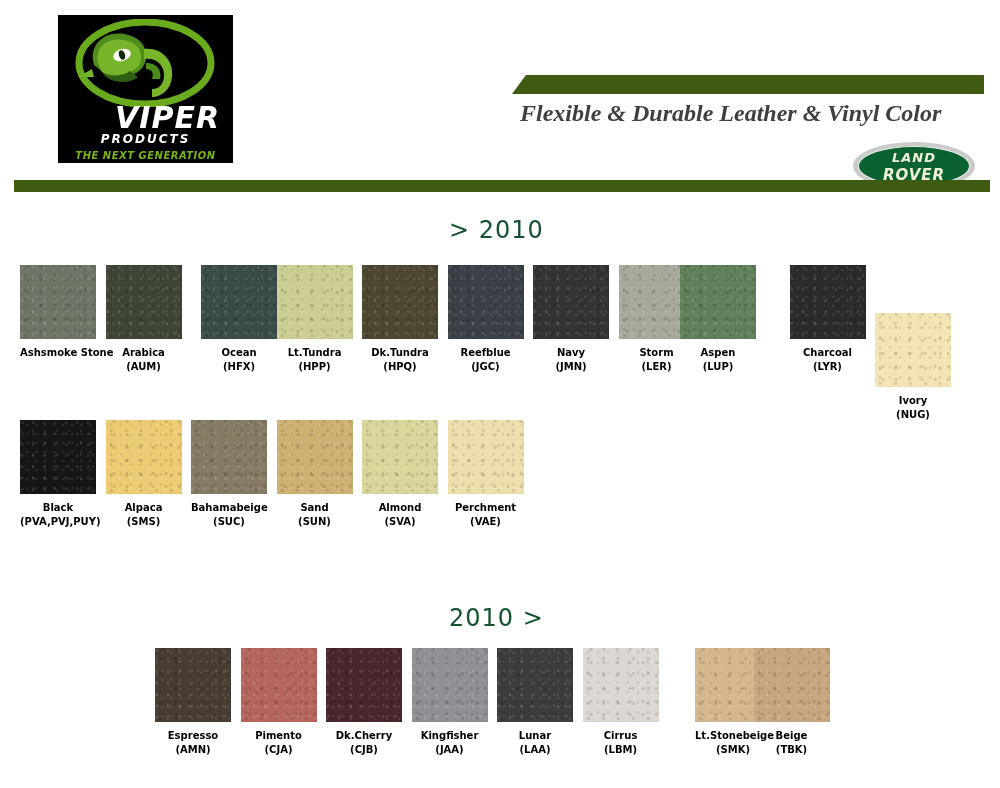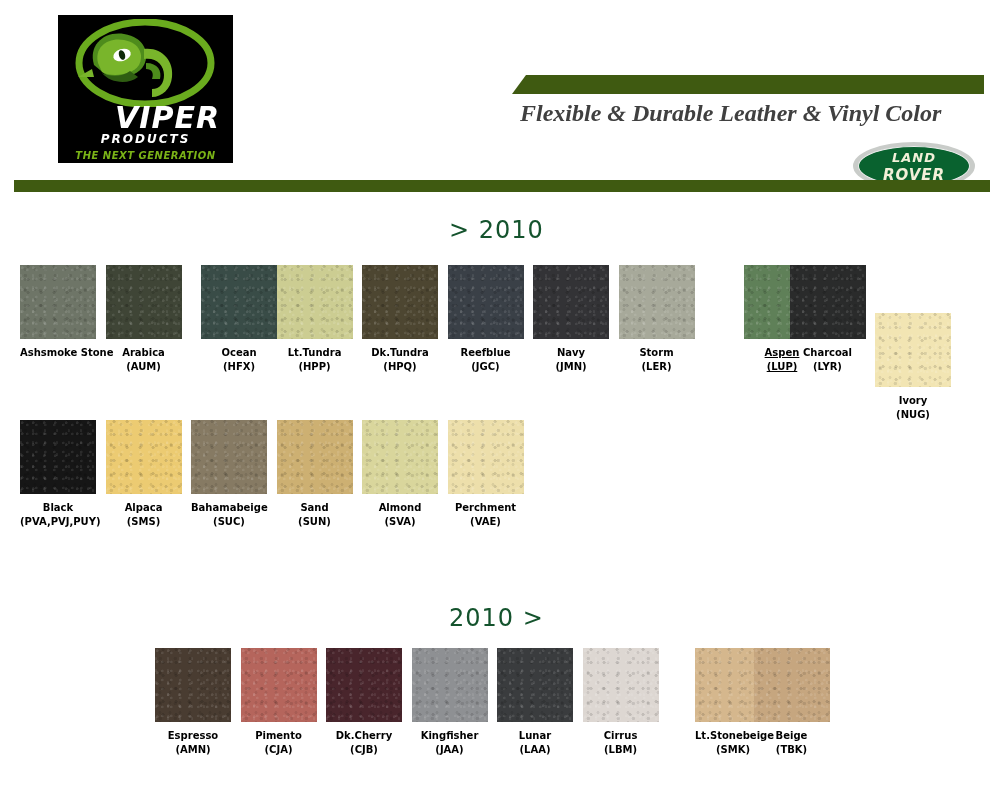--- a/index.html
+++ b/index.html
@@ -322,21 +322,21 @@
       </div>
       <div class="swatch-cell" style="left: 618.5px; top: 0px;">
         <div class="swatch" style="background: rgb(167, 169, 154);">
           <div class="grain"></div>
         </div>
         <div class="swatch-label">
           <span class="name">Storm</span>
           <span class="code">(LER)</span>
         </div>
       </div>
-      <div class="swatch-cell" style="left: 744px; top: 0px; text-decoration: underline;">
+      <div class="swatch-cell" style="left: 680px; top: 0px;">
         <div class="swatch" style="background: rgb(95, 128, 88);">
           <div class="grain"></div>
         </div>
         <div class="swatch-label">
           <span class="name">Aspen</span>
           <span class="code">(LUP)</span>
         </div>
       </div>
       <div class="swatch-cell" style="left: 789.5px; top: 0px;">
         <div class="swatch" style="background: rgb(42, 43, 43);">

